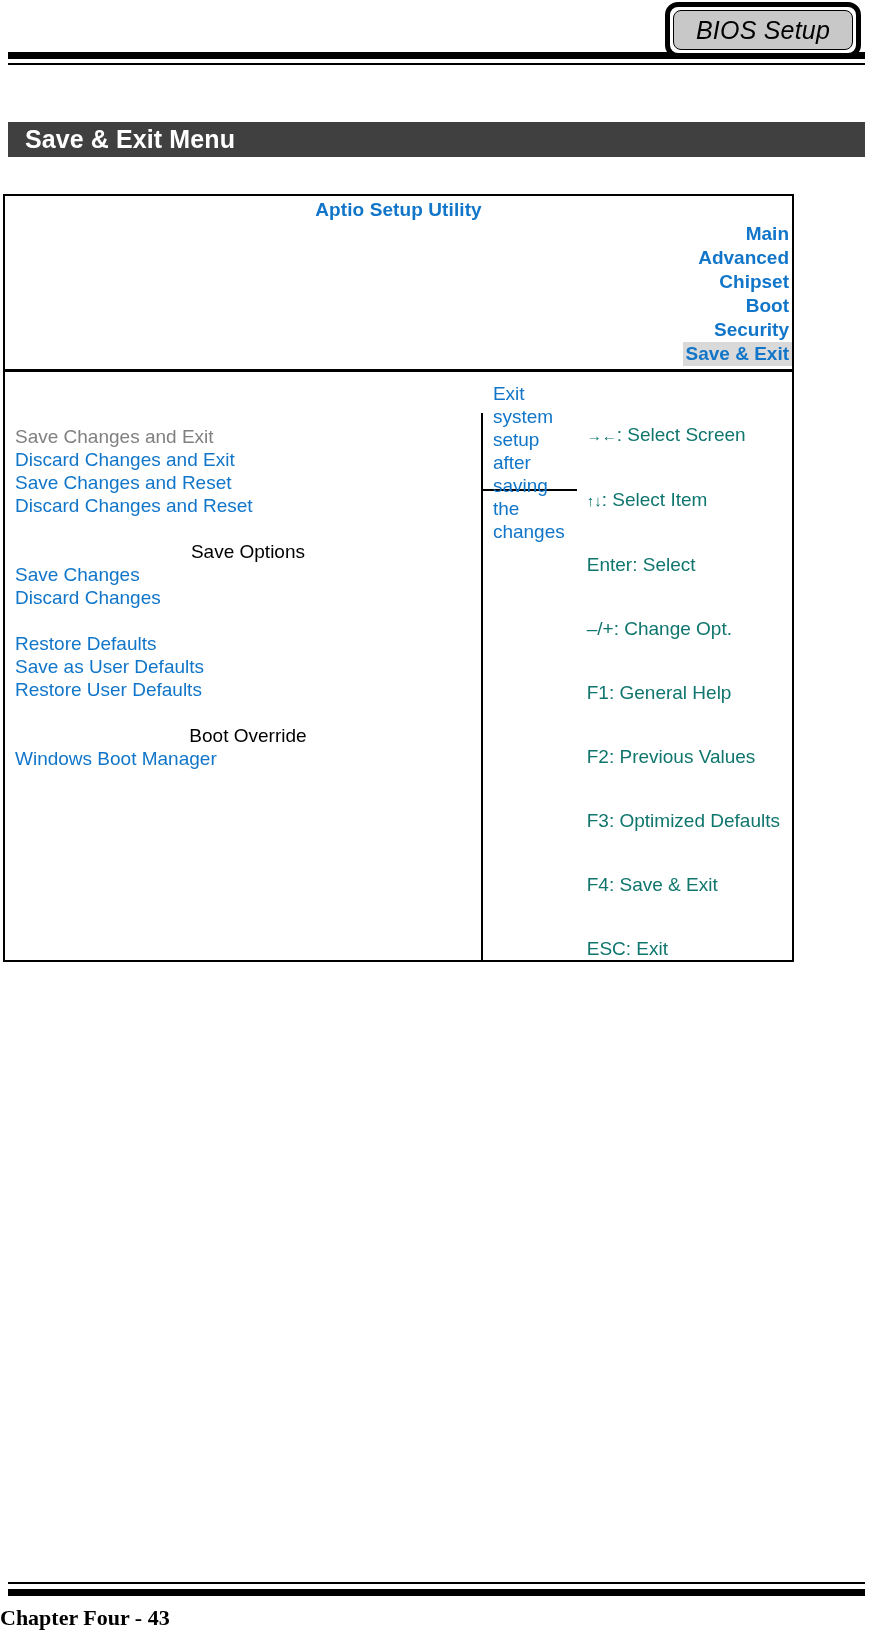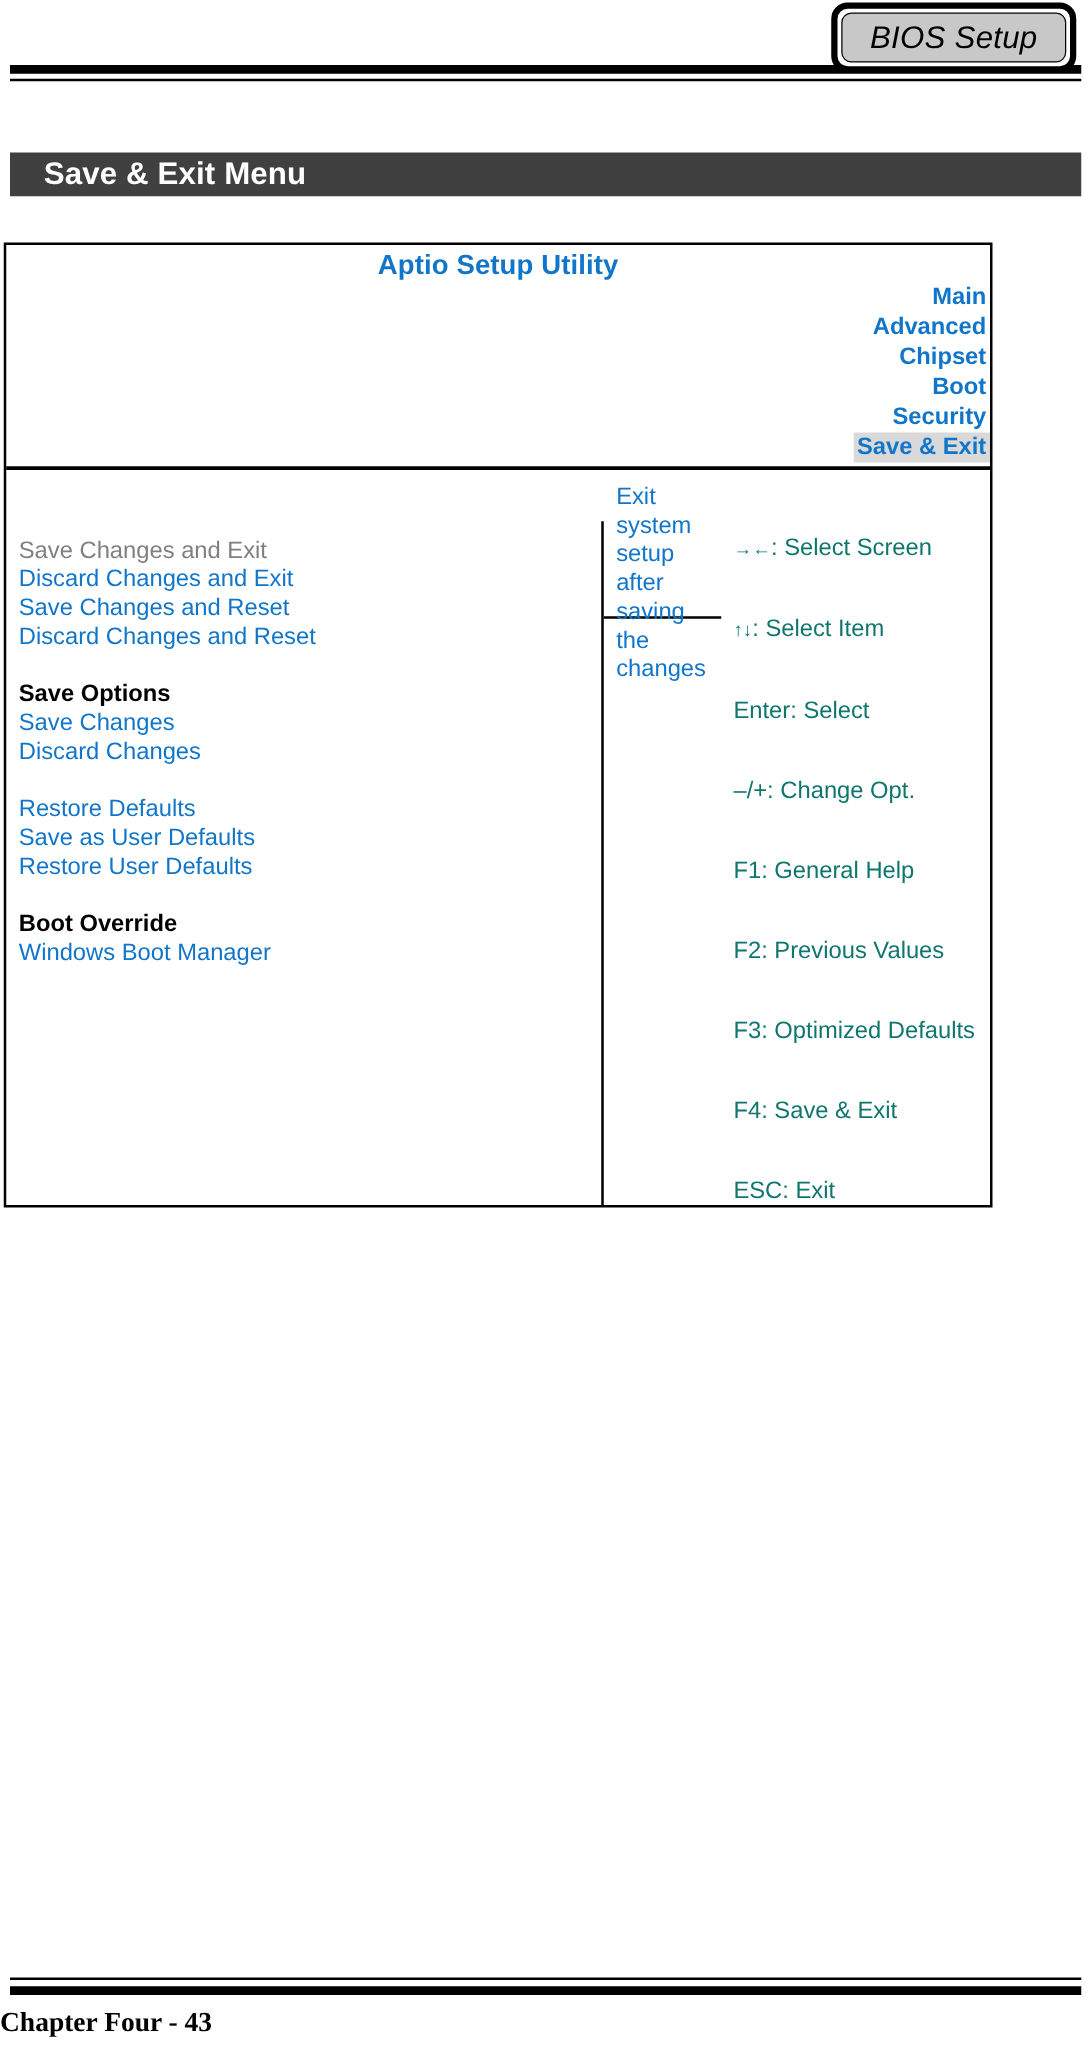--- a/index.html
+++ b/index.html
@@ -73,41 +73,41 @@
     width: 857px;
     height: 35px;
     background: #404040;
     display: flex;
     align-items: center;
   }
   #section-header-title {
     color: #ffffff;
     font-size: 25px;
     font-weight: bold;
-    padding-left: 27px;
+    padding-left: 17px;
     letter-spacing: 0.1px;
   }
 
   
   #bios-table {
     position: absolute;
     left: 3px; top: 194px;
     width: 791px;
     box-sizing: border-box;
     border: 2px solid #000000;
     background: #ffffff;
   }
   #bios-head {
     border-bottom: 3px solid #000000;
     padding-bottom: 1px;
   }
   #bios-util-title {
     text-align: center;
     color: #1176c9;
-    font-size: 22px;
+    font-size: 19px;
     font-weight: bold;
     padding: 3px 0 1px 0;
     letter-spacing: 0.1px;
   }
   #bios-tabs {
     display: flex;
     align-items: flex-end;
     padding: 0 0 2px 0;
     flex-direction: column;
   }
@@ -173,21 +173,22 @@
     font-size: 19px;
     line-height: 23px;
     color: #1176c9;
     white-space: nowrap;
   }
   .menu-line.selected {
     color: #808080;
   }
   .menu-line.group-title {
     color: #000000;
-    font-weight: bold;
+    font-weight: normal;
+    text-align: center;
   }
   .menu-spacer {
     height: 23px;
   }
 
   
   #footer-rule-thin {
     position: absolute;
     left: 8px; top: 1582px;
     width: 857px;

